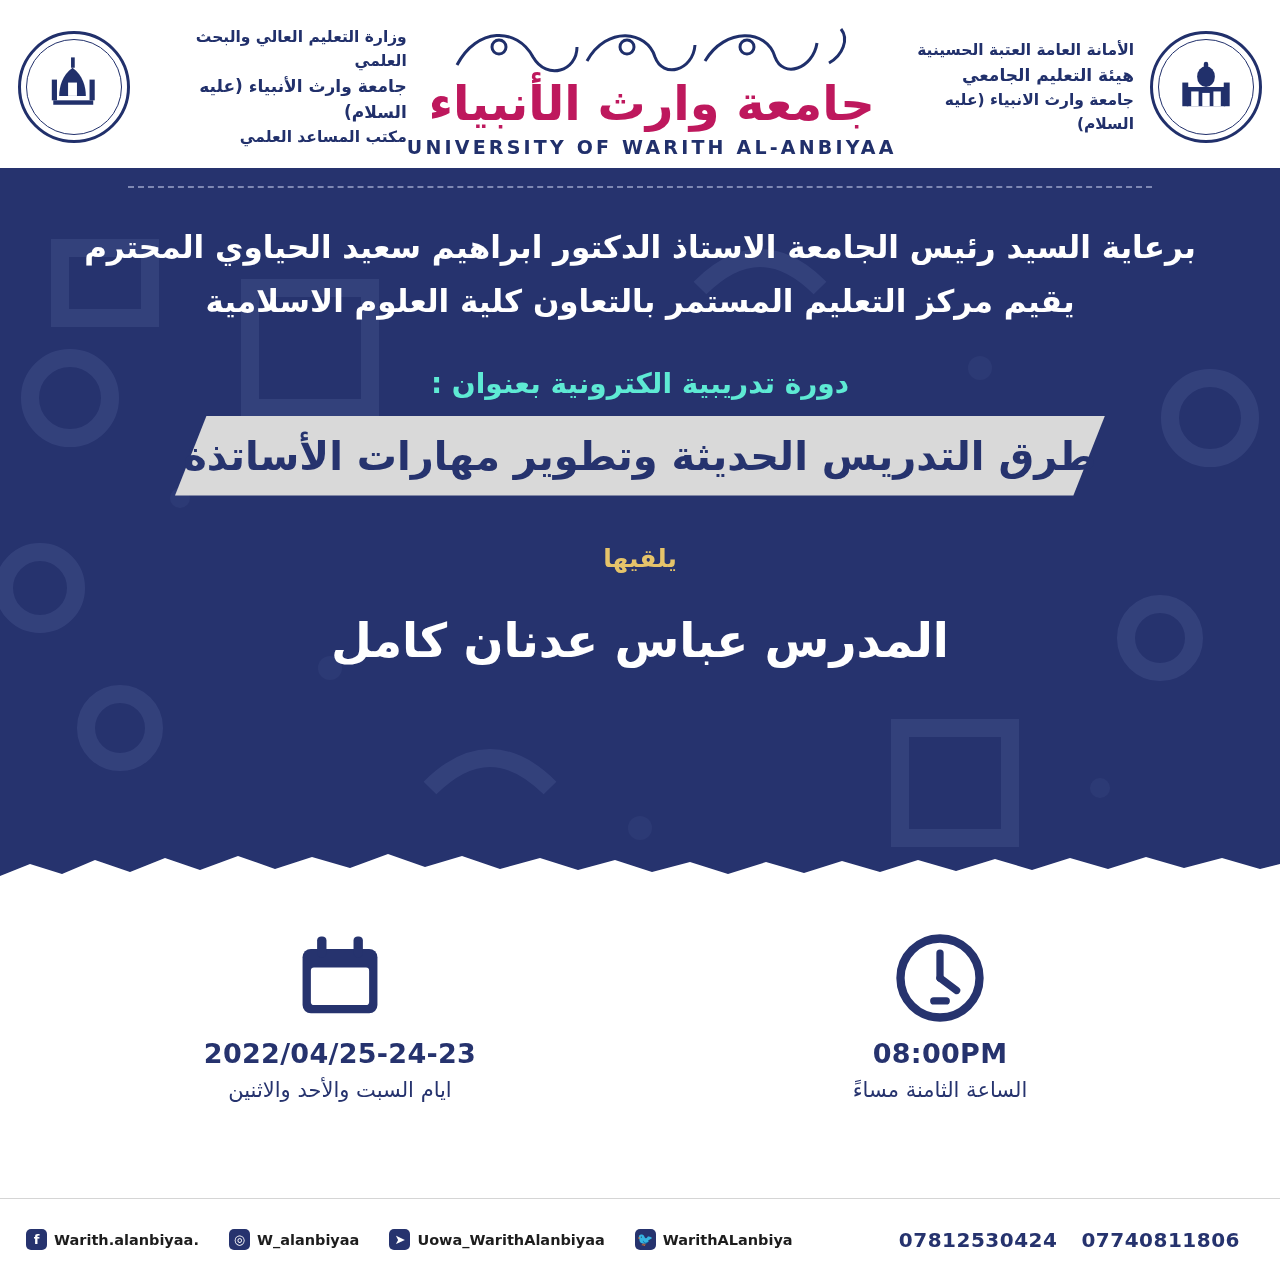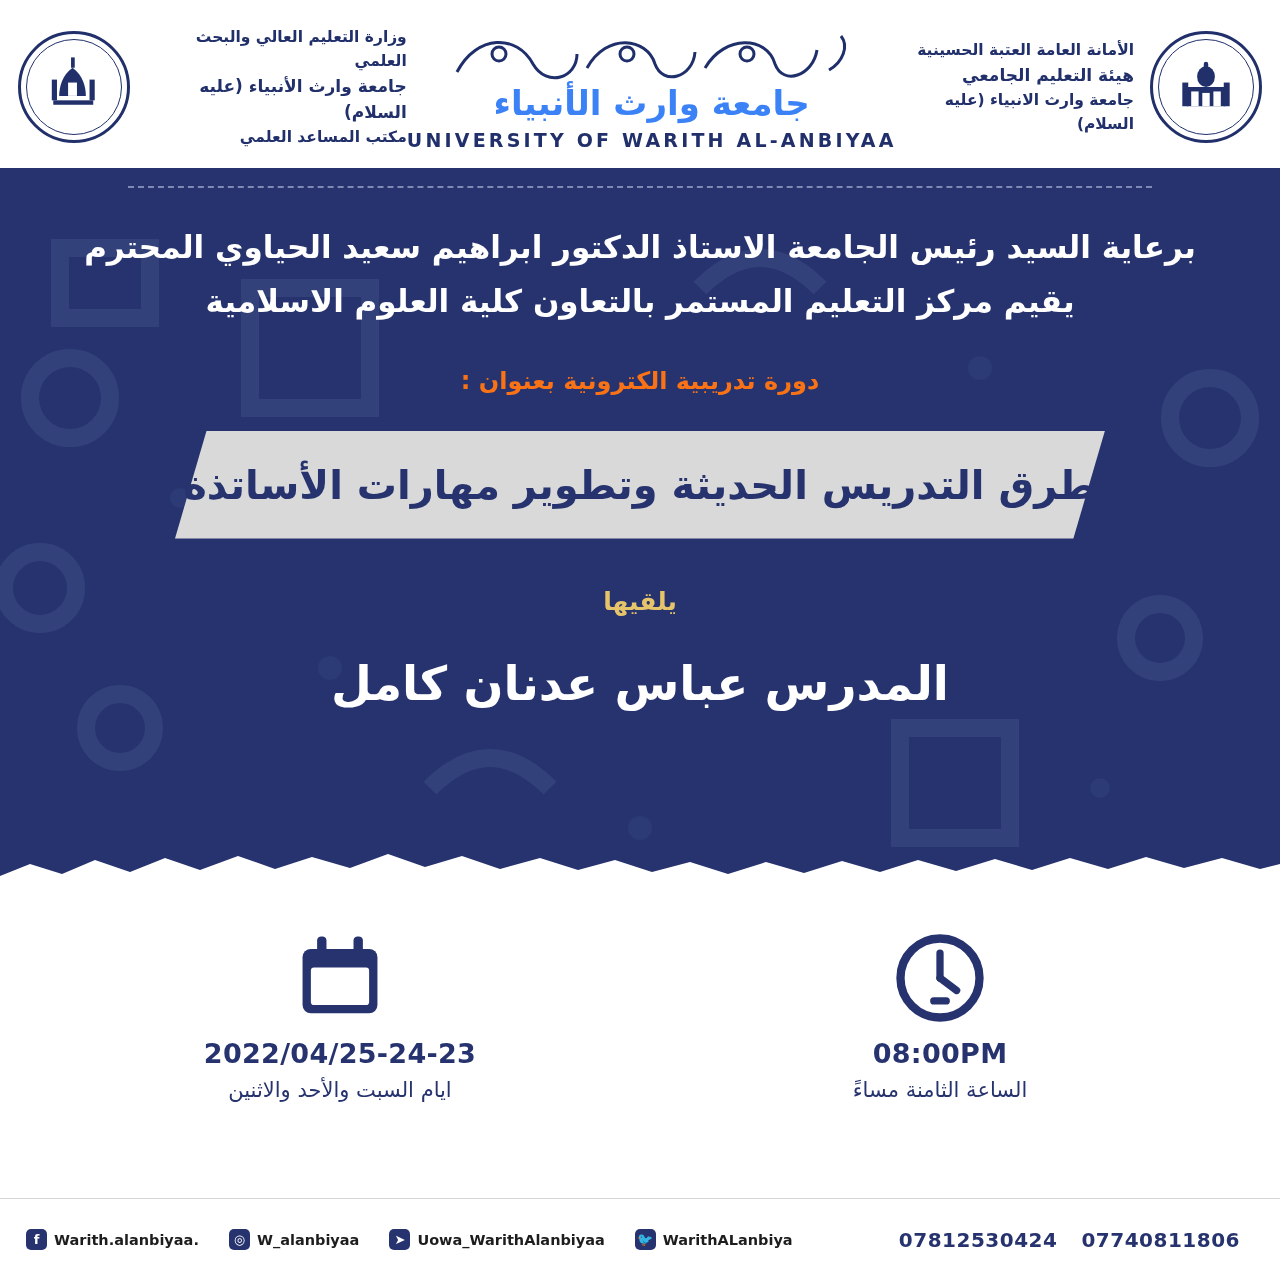--- a/index.html
+++ b/index.html
@@ -56,22 +56,22 @@
     color: #21306b;
     line-height: 1.55;
     font-size: 15.5px;
     font-weight: bold;
   }
   .hdr-text-r div:nth-child(2),
   .hdr-text-l div:nth-child(2) { font-size: 17px; }
 
   .center-logo { text-align: center; flex: 0 0 auto; padding-top: 4px; }
   .center-logo .arabic-name {
-    color: #3b82f6;
-    font-size: 34px;
+    color: #be185d;
+    font-size: 48px;
     font-weight: bold;
     letter-spacing: -1px;
     line-height: 1.0;
     white-space: nowrap;
   }
   .center-logo .eng-name {
     color: #21306b;
     font-size: 19px;
     font-weight: bold;
     letter-spacing: 3.2px;
@@ -110,29 +110,29 @@
   .line1 {
     font-size: 31px; font-weight: bold; line-height: 1.75;
     padding: 0 46px;
   }
   .line2 {
     font-size: 31px; font-weight: bold; line-height: 1.75;
     padding: 0 90px;
   }
   .subtitle {
     margin-top: 38px;
-    font-size: 24px;
-    color: #f97316;
+    font-size: 28px;
+    color: #5eead4;
     font-weight: bold;
   }
   .title-ribbon {
     position: relative;
-    margin: 36px auto 0 auto;
+    margin: 16px auto 0 auto;
     width: 930px;
-    height: 108px;
+    height: 80px;
   }
   .ribbon-bg {
     position: absolute; inset: 0;
     background: #d9d9d9;
     clip-path: polygon(3.4% 0, 100% 0, 96.6% 100%, 0% 100%);
   }
   .ribbon-text {
     position: relative;
     display: flex; align-items: center; justify-content: center;
     height: 100%;

